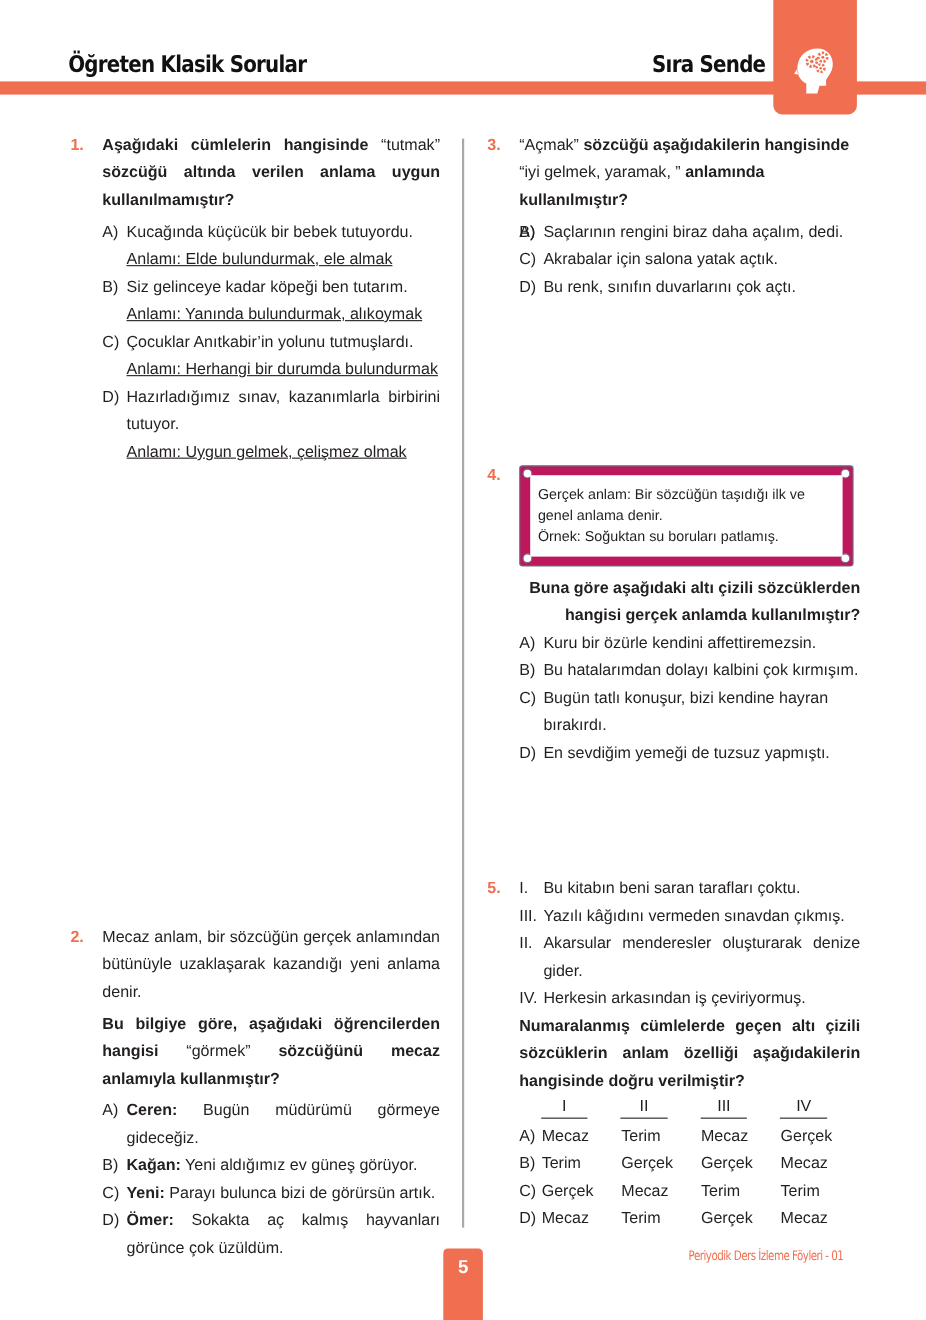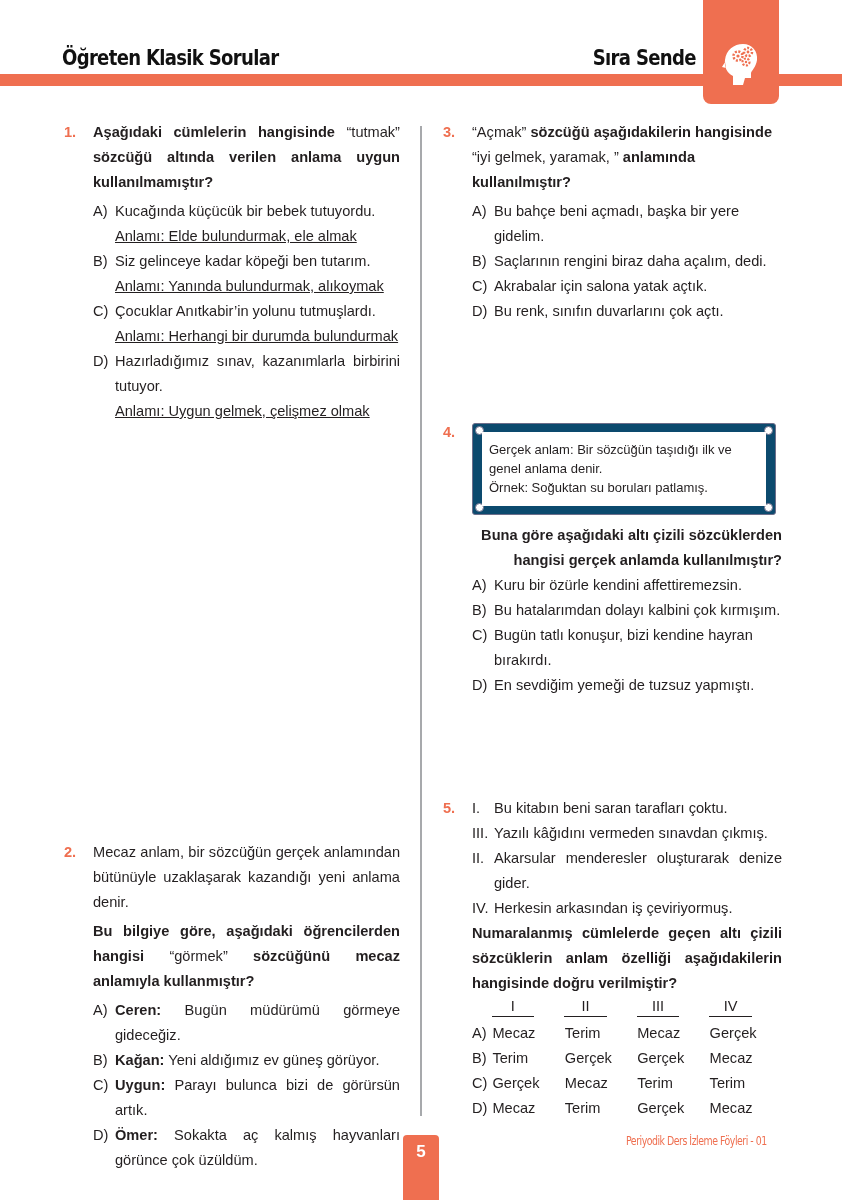--- a/index.html
+++ b/index.html
@@ -21,21 +21,21 @@
   .qnum { position: absolute; left: -29px; top: 0; color: #ef6f50; font-weight: bold; }
   .b { font-weight: bold; text-align: right; }
   .u { text-underline-offset: 2px; }
   .opt { position: relative; padding-left: 22px; }
   .opt .lbl { position: absolute; left: 0; top: 0; }
   .mean { padding-left: 22px; text-decoration: underline; }
   .gap { height: 4px; }
   .just { text-align: justify; }
 
   
-  .infobox { position: absolute; left: 472px; top: 423px; width: 304px; height: 92px; background: #0c4a6e; border: 1.5px solid #6d6e8a; border-radius: 3px; }
+  .infobox { position: absolute; left: 472px; top: 423px; width: 304px; height: 92px; background: #be185d; border: 1.5px solid #6d6e8a; border-radius: 3px; }
   .infobox-inner { position: absolute; left: 9px; top: 8px; right: 9px; bottom: 8px; background: #fff; padding: 8px 7px; font-size: 13px; line-height: 19px; }
   .ring { position: absolute; width: 9px; height: 9px; border-radius: 50%; border: 1.5px solid #6d6e8a; background: #fff; }
 
   
   .tbl { position: absolute; left: 472px; top: 996px; width: 310px; font-size: 14.6px; }
   .tbl-row { display: flex; height: 25px; line-height: 25px; }
   .tbl-row .c0 { width: 22px; }
   .tbl-row .c { width: 78px; }
   .tbl-head .c { text-align: center; width: 48px; margin-right: 30px; border-bottom: 1px solid #231f20; line-height: 20px; height: 21px; }
   .tbl-head { height: 25px; }
@@ -88,34 +88,34 @@
   <div>Mecaz anlam, bir sözcüğün gerçek anlamından bütünüyle uzaklaşarak kazandığı yeni anlama denir.</div>
   <div class="gap"></div>
   <div>
     <span class="b">Bu bilgiye göre, aşağıdaki öğrencilerden hangisi</span>
     <span>“görmek”</span>
     <span class="b">sözcüğünü mecaz anlamıyla kullanmıştır?</span>
   </div>
   <div class="gap"></div>
   <div class="opt"><span class="lbl">A)</span><span class="b">Ceren:</span> <span>Bugün müdürümü görmeye gideceğiz.</span></div>
   <div class="opt"><span class="lbl">B)</span><span class="b">Kağan:</span> <span>Yeni aldığımız ev güneş görüyor.</span></div>
-  <div class="opt"><span class="lbl">C)</span><span class="b">Uygun:</span> <span>Parayı bulunca bizi de görürsün artık.</span></div>
+  <div class="opt"><span class="lbl">C)</span><span class="b">Yeni:</span> <span>Parayı bulunca bizi de görürsün artık.</span></div>
   <div class="opt"><span class="lbl">D)</span><span class="b">Ömer:</span> <span>Sokakta aç kalmış hayvanları görünce çok üzüldüm.</span></div>
 </div>
 
 <div class="q" style="left:472px; top:120px; width:310px;">
   <span class="qnum">3.</span>
   <div>
     <span>“Açmak”</span>
     <span class="b">sözcüğü aşağıdakilerin hangisinde</span>
     <span>“iyi gelmek, yaramak, ”</span>
     <span class="b">anlamında kullanılmıştır?</span>
   </div>
   <div class="gap"></div>
-  <div class="opt"><span class="lbl">A)</span><span>Bu bahçe beni açmadı, başka bir yere gidelim.</span></div>
+  <div class="opt"><span class="lbl">A)</span></div>
   <div class="opt"><span class="lbl">B)</span><span>Saçlarının rengini biraz daha açalım, dedi.</span></div>
   <div class="opt"><span class="lbl">C)</span><span>Akrabalar için salona yatak açtık.</span></div>
   <div class="opt"><span class="lbl">D)</span><span>Bu renk, sınıfın duvarlarını çok açtı.</span></div>
 </div>
 
 <span class="qnum" style="left:443px; top:420px; line-height:25px;">4.</span>
 <div class="infobox">
   <span class="ring" style="left:2px; top:2px;"></span>
   <span class="ring" style="right:2px; top:2px;"></span>
   <span class="ring" style="left:2px; bottom:2px;"></span>

